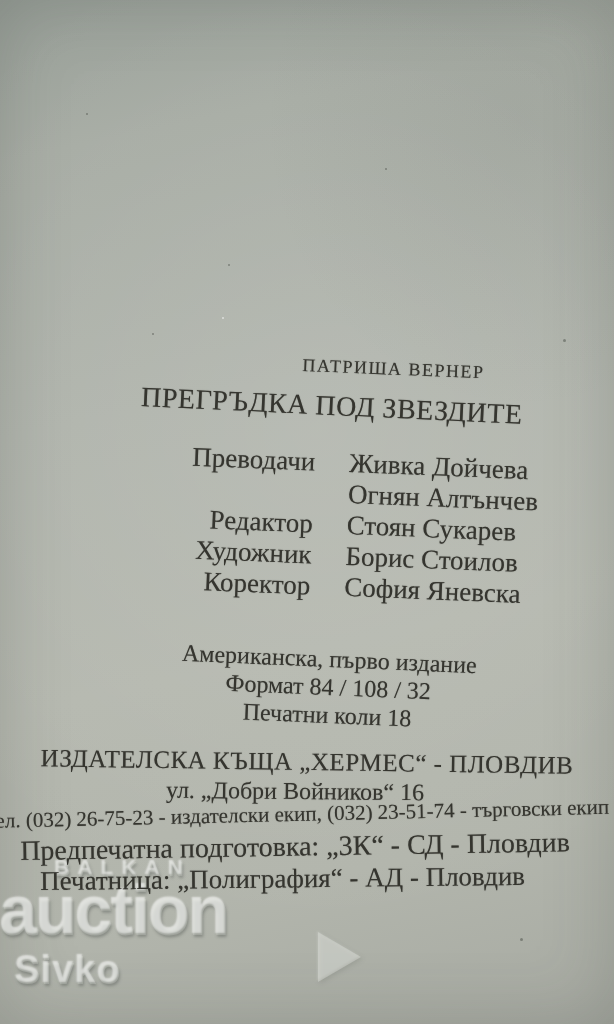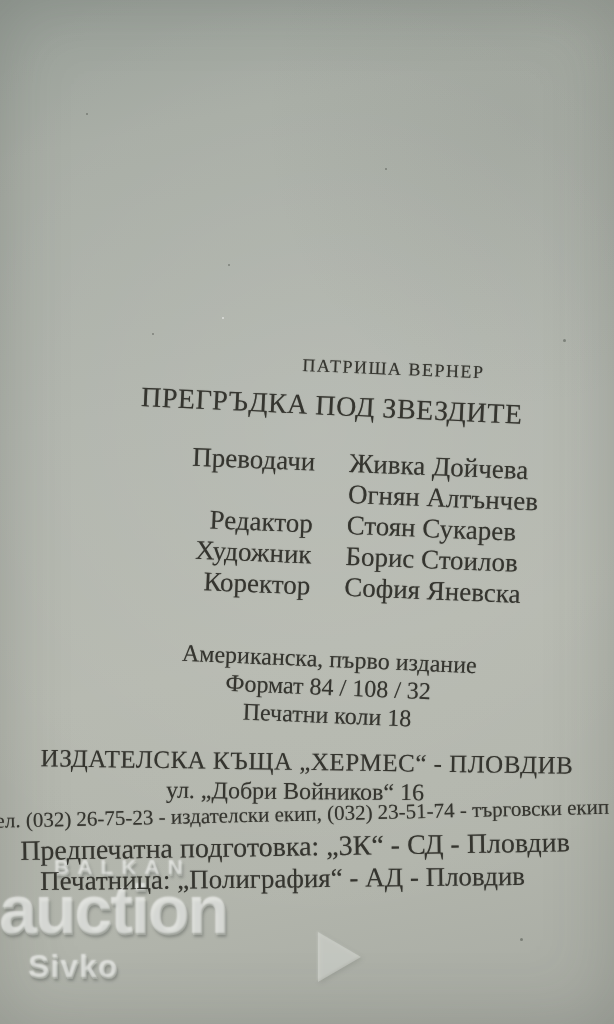--- a/index.html
+++ b/index.html
@@ -45,21 +45,21 @@
   .emboss{
     position:absolute;
     font-family:"Liberation Sans", sans-serif;
     font-weight:bold;
     color:rgba(225,229,221,0.26);
     text-shadow:-1px -2px 2px rgba(255,255,255,0.62), 1px 2px 3px rgba(92,97,91,0.48);
     white-space:nowrap;
   }
   .wm-balkan{left:12px;top:857px;font-size:21px;letter-spacing:8px;margin-left:43px;}
   .wm-auction{left:0px;top:872px;font-size:68px;letter-spacing:-2px;}
-  .wm-sivko{left:29px;top:950px;font-size:32px;letter-spacing:1px;}
+  .wm-sivko{left:15px;top:950px;font-size:38px;letter-spacing:1px;}
   .wm-play{
     position:absolute;left:318px;top:932px;width:0;height:0;
     border-top:25px solid transparent;
     border-bottom:25px solid transparent;
     border-left:43px solid rgba(232,235,229,0.34);
     filter:drop-shadow(-1px -1px 1px rgba(255,255,255,0.55)) drop-shadow(2px 2px 2px rgba(92,97,91,0.42));
   }
   .speck{position:absolute;border-radius:50%;background:rgba(62,67,60,0.45);}
   .speck.light{background:rgba(255,255,255,0.55);}
 </style>

